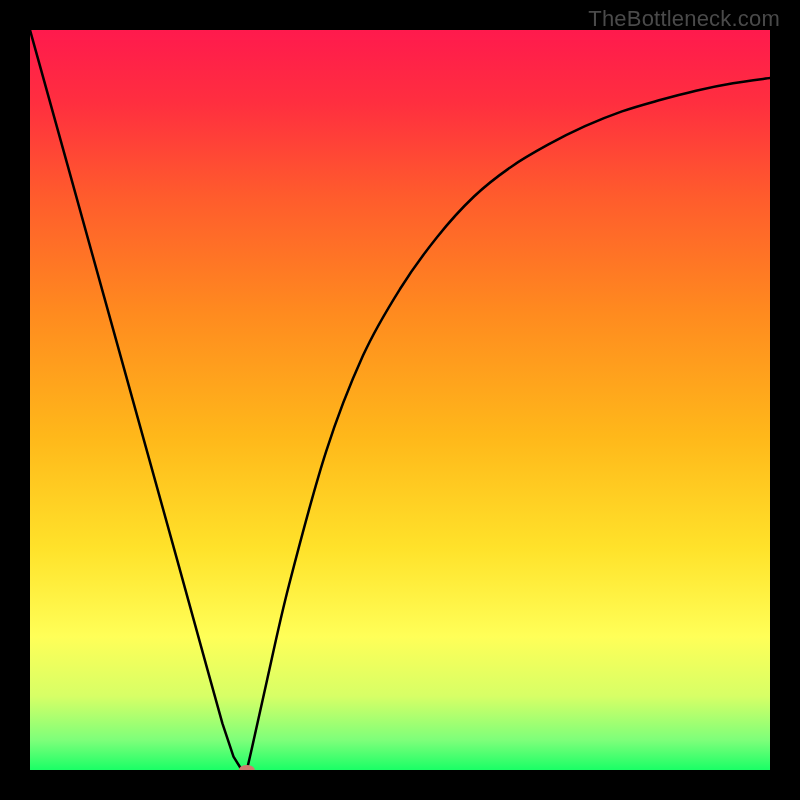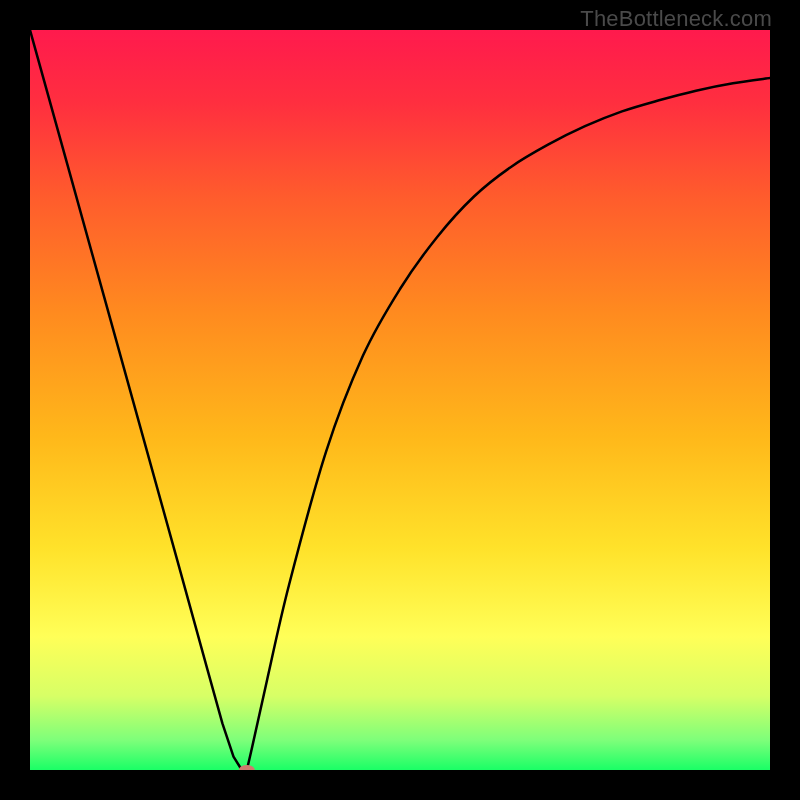--- a/index.html
+++ b/index.html
@@ -14,21 +14,21 @@
     position: absolute;
     left: 0;
     top: 0;
     width: 800px;
     height: 800px;
     background: #000;
   }
   .watermark {
     position: absolute;
     top: 6px;
-    right: 28px;
+    right: 20px;
     font-family: Arial, Helvetica, sans-serif;
     font-size: 22px;
     color: #4a4a4a;
     font-weight: 500;
     letter-spacing: 0.2px;
   }
   svg {
     position: absolute;
     left: 30px;
     top: 30px;

